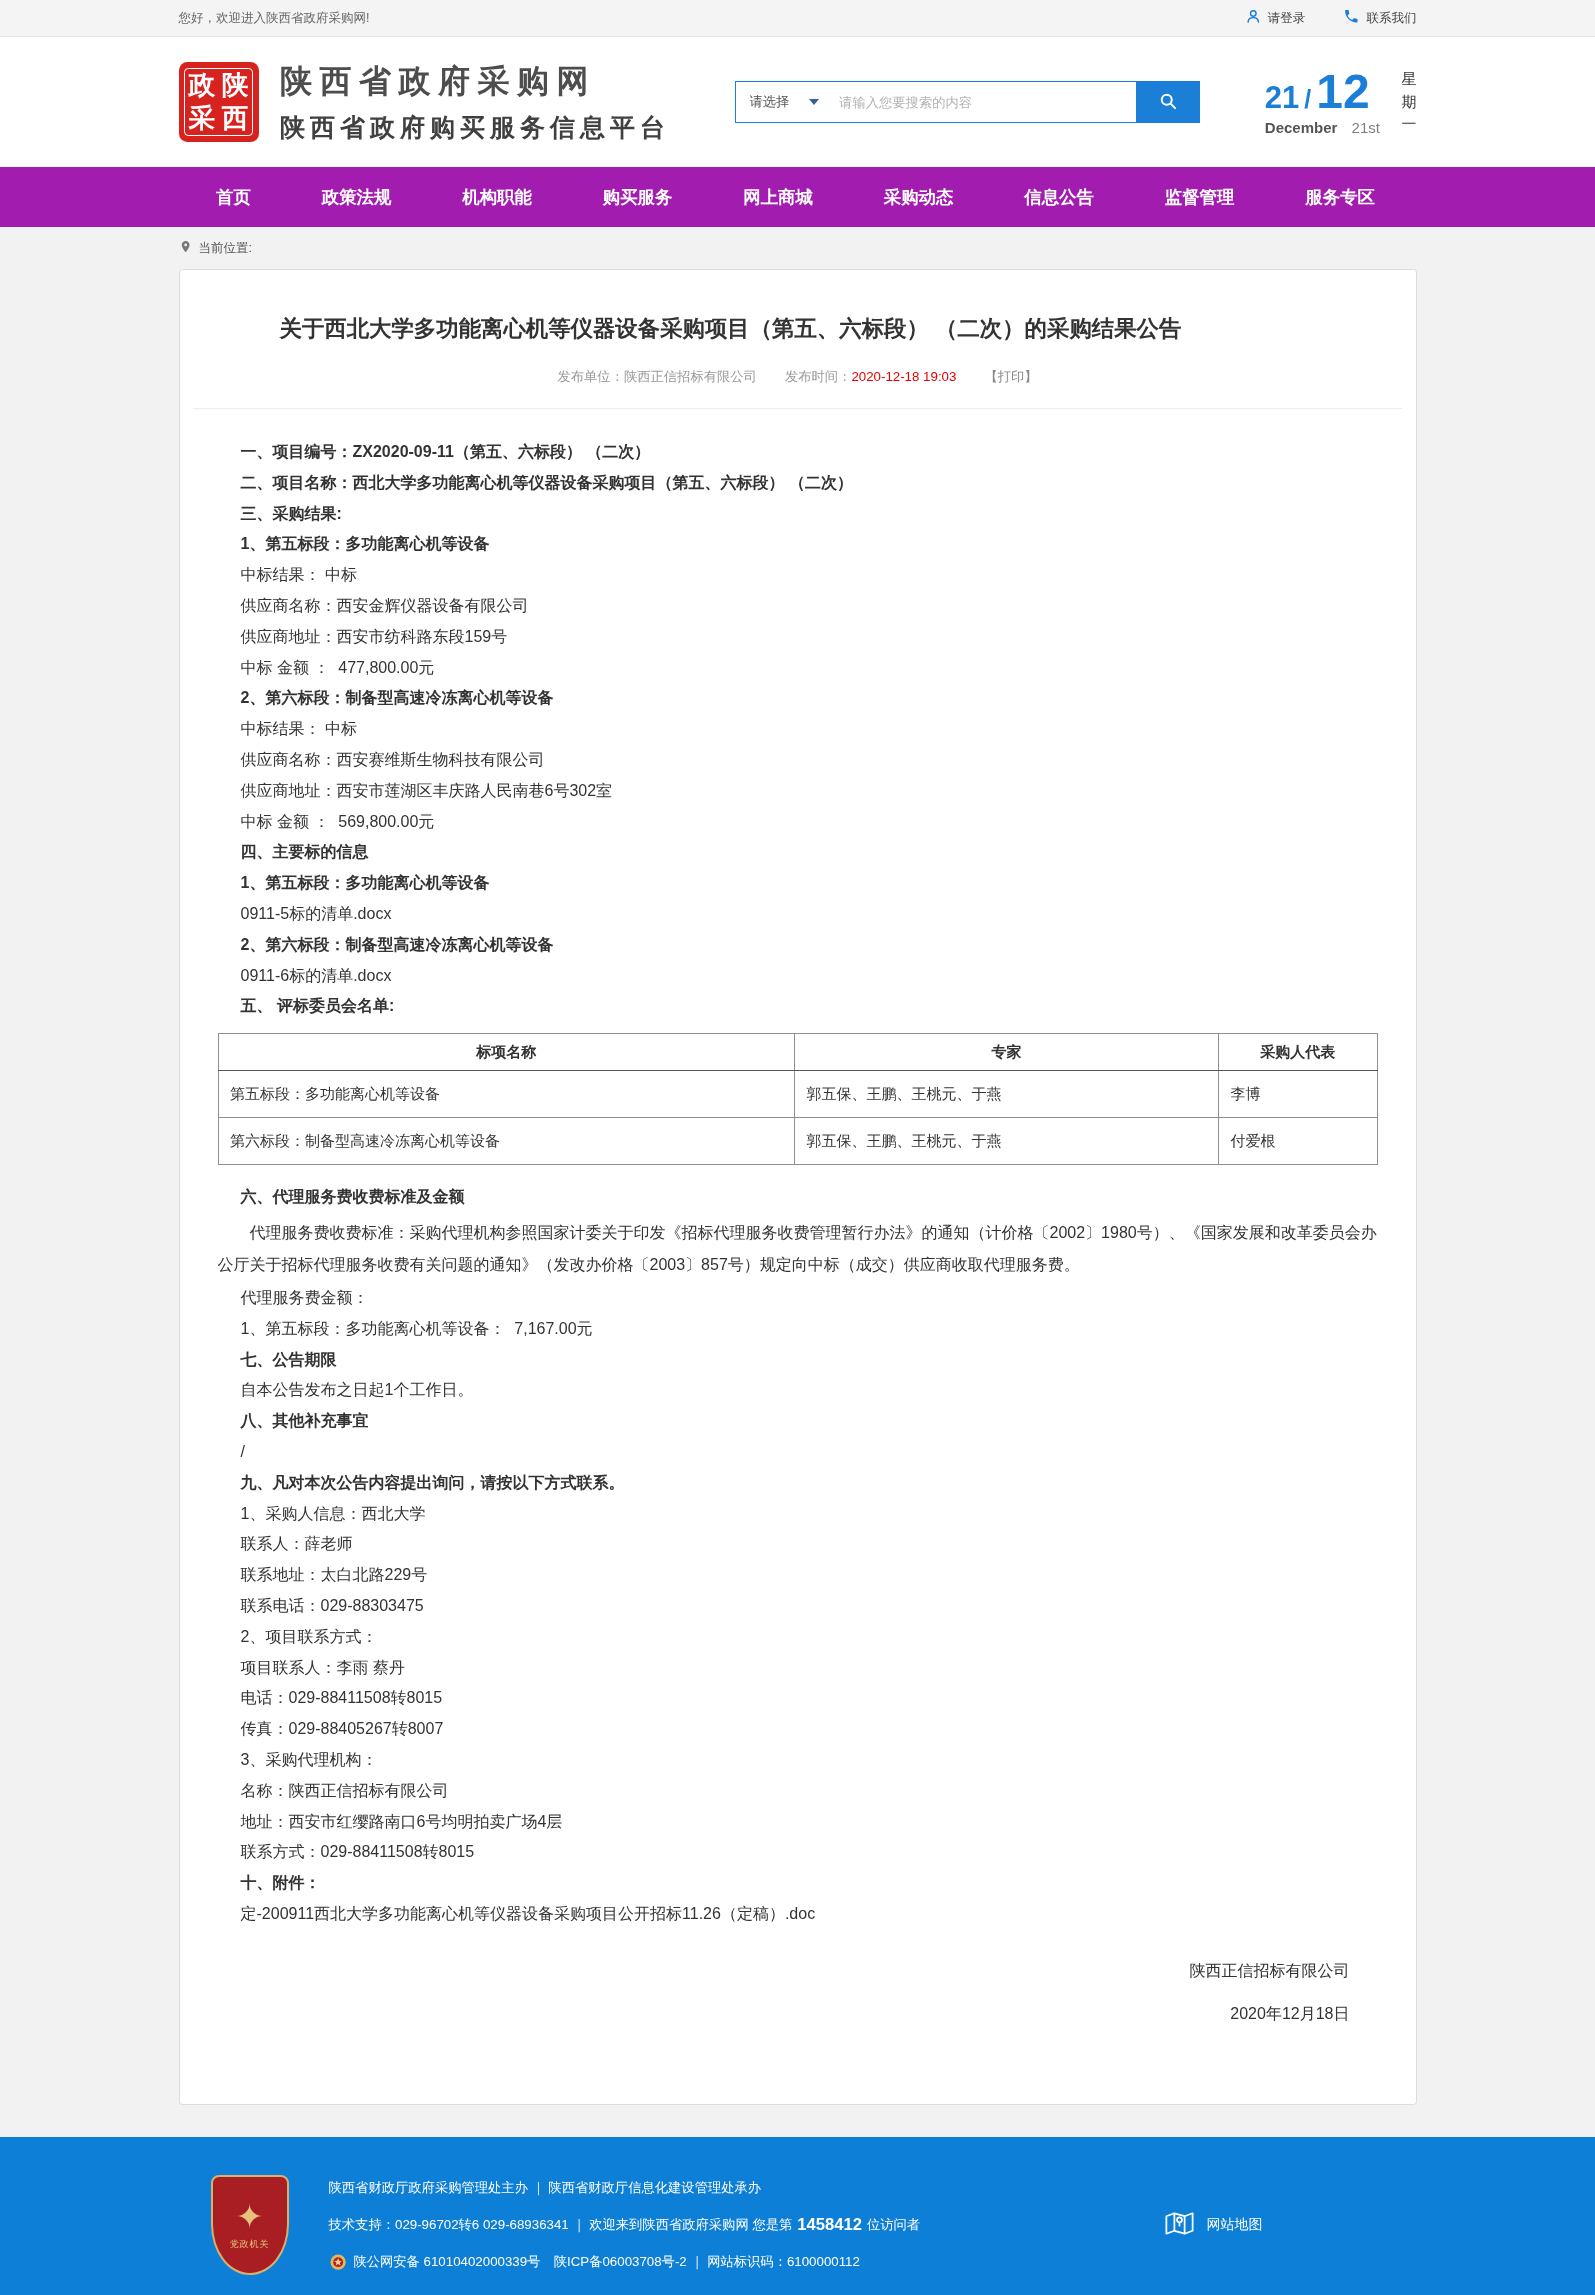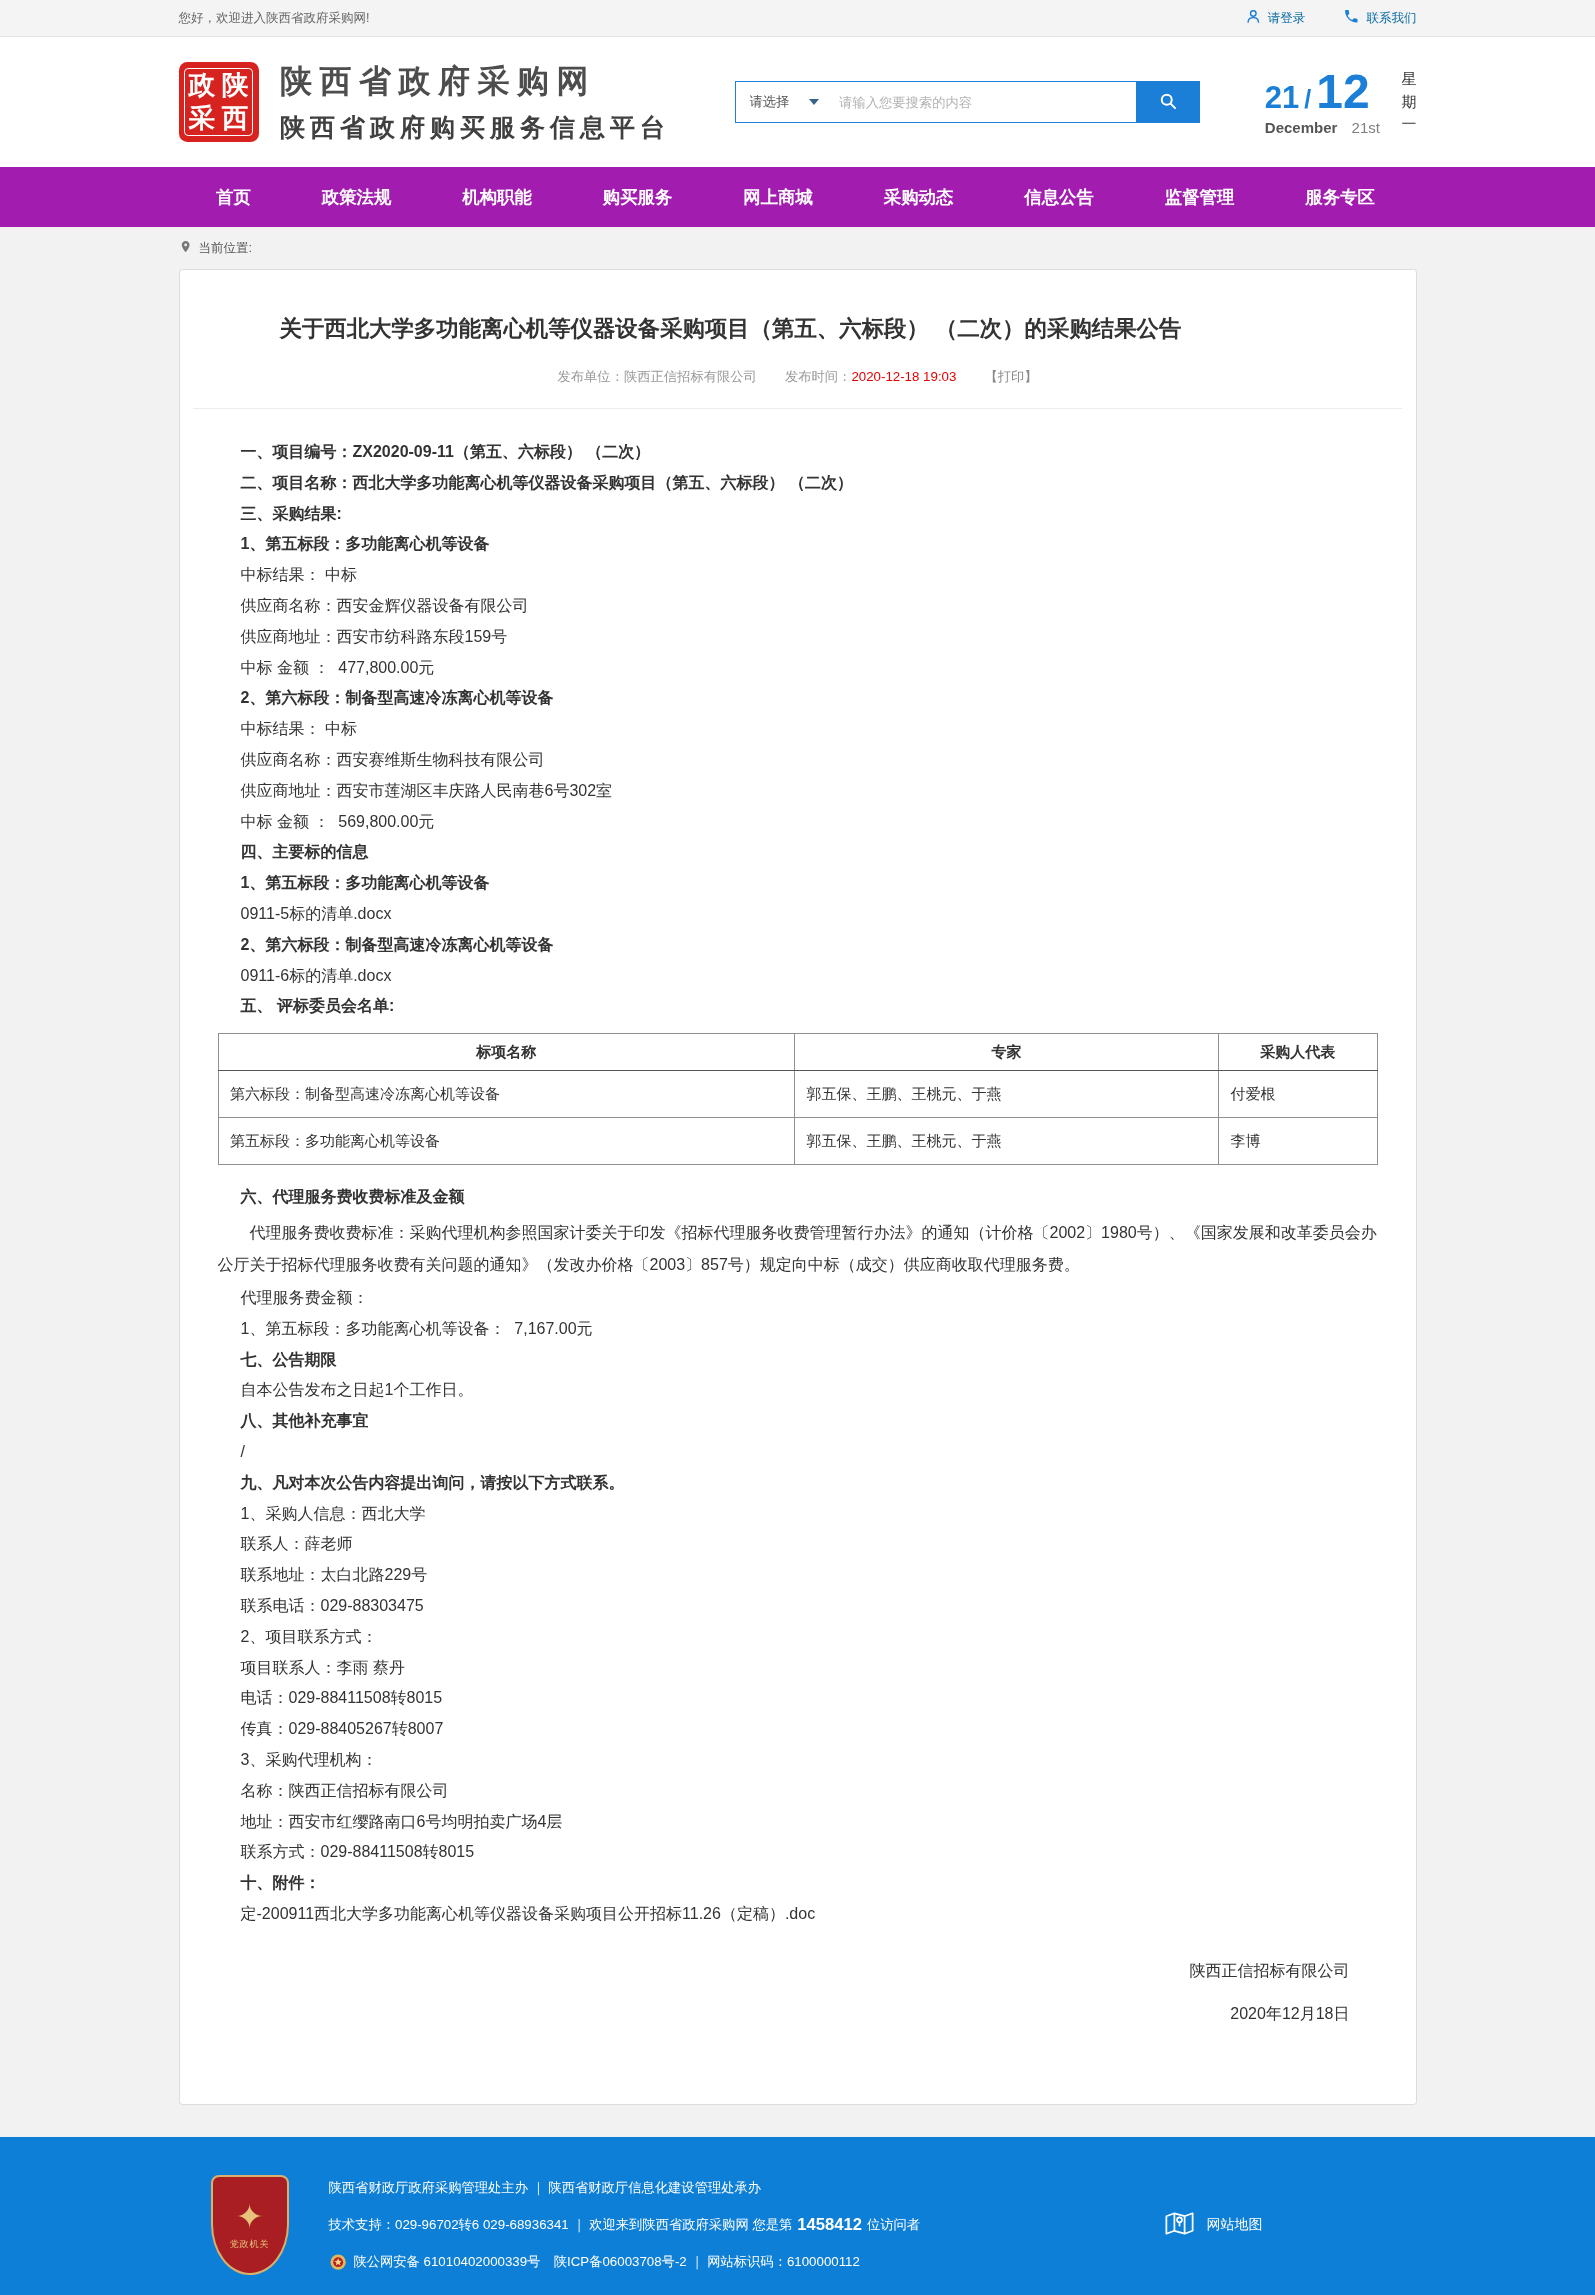--- a/index.html
+++ b/index.html
@@ -9,21 +9,21 @@
     background:#f2f2f2;
     font-family:"Liberation Sans","DejaVu Sans",sans-serif;
     color:#333;
     overflow-x:hidden;
   }
   a { text-decoration:none; color:inherit; cursor:pointer; }
 
   
   .topbar { height:37px; background:#f4f4f4; border-bottom:0.8px solid #e4e4e4; }
   .topbar-inner { width:1238px; margin:0 auto; height:100%; display:flex; align-items:center; font-size:12.5px; color:#666; }
-  .topbar-right { margin-left:auto; display:flex; align-items:center; gap:38px; color:#0369a1; }
+  .topbar-right { margin-left:auto; display:flex; align-items:center; gap:38px; color:#404040; }
   .topbar-link { display:flex; align-items:center; gap:6.6px; }
   .topbar-link svg { width:16.6px; height:16.6px; }
 
   
   .header { background:#ffffff; height:130px; }
   .header-inner { width:1238px; margin:0 auto; height:100%; display:flex; align-items:center; }
   .logo { width:80px; height:80px; background:#d7231f; border-radius:8.3px; padding:5.8px; flex:none; }
   .logo-grid { width:100%; height:100%; border:1.7px solid #ffffff; border-radius:4.2px; display:grid; grid-template-columns:1fr 1fr; grid-template-rows:1fr 1fr; }
   .logo-grid span { display:flex; align-items:center; justify-content:center; color:#fff; font-size:26.6px; font-weight:bold; line-height:1; }
   .site-names { margin-left:21.6px; }
@@ -233,28 +233,28 @@
       <table class="committee-table">
         <thead>
             <tr>
               <th>标项名称</th>
               <th>专家</th>
               <th>采购人代表</th>
             </tr>
           </thead>
         <tbody>
             <tr>
+              <td>第五标段：多功能离心机等设备</td>
+              <td>郭五保、王鹏、王桃元、于燕</td>
+              <td>李博</td>
+            </tr>
+            <tr>
               <td>第六标段：制备型高速冷冻离心机等设备</td>
               <td>郭五保、王鹏、王桃元、于燕</td>
               <td>付爱根</td>
-            </tr>
-            <tr>
-              <td>第五标段：多功能离心机等设备</td>
-              <td>郭五保、王鹏、王桃元、于燕</td>
-              <td>李博</td>
             </tr>
           </tbody>
       </table>
 
       <div>
           <p class="para bold">六、代理服务费收费标准及金额</p>
           <p class="para longwrap">代理服务费收费标准：采购代理机构参照国家计委关于印发《招标代理服务收费管理暂行办法》的通知（计价格〔2002〕1980号）、《国家发展和改革委员会办公厅关于招标代理服务收费有关问题的通知》（发改办价格〔2003〕857号）规定向中标（成交）供应商收取代理服务费。</p>
           <p class="para">代理服务费金额：</p>
           <p class="para">1、第五标段：多功能离心机等设备：  7,167.00元</p>
           <p class="para bold">七、公告期限</p>

